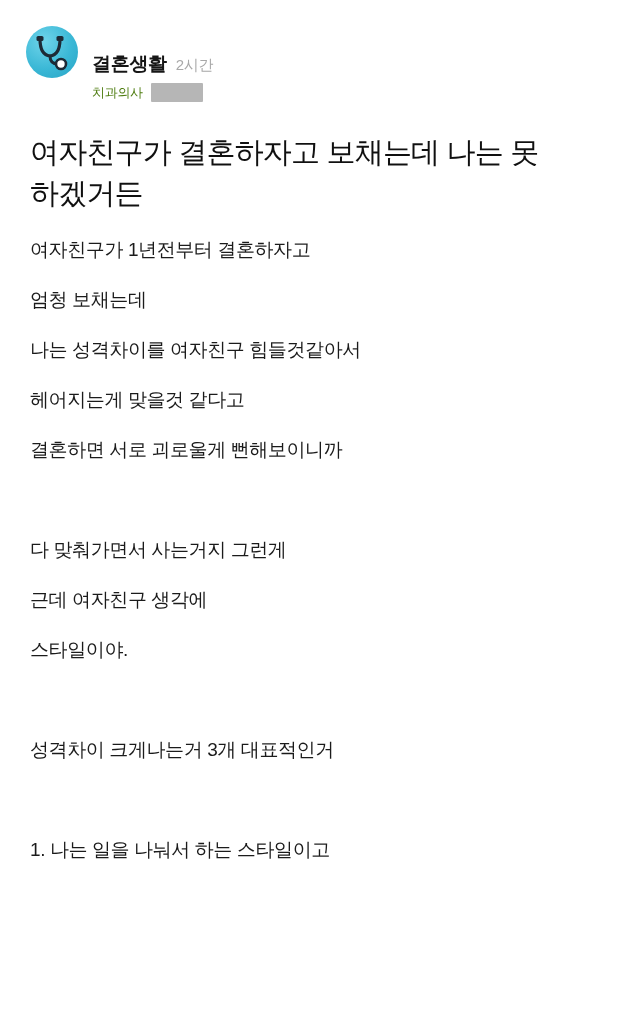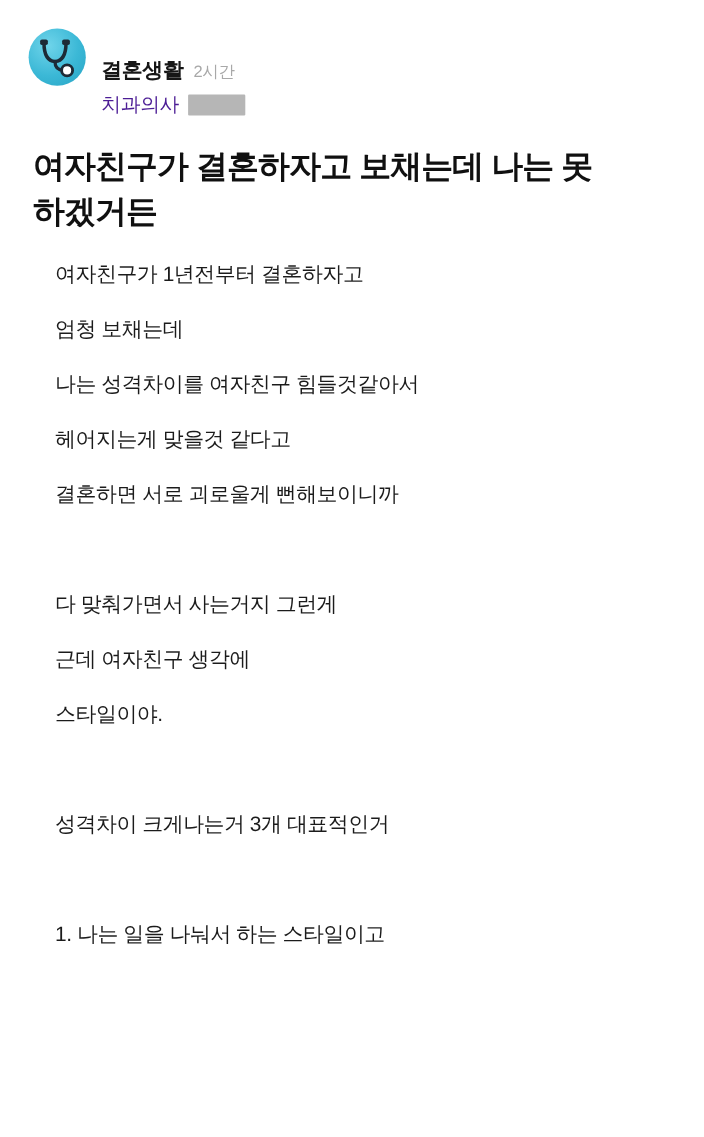--- a/index.html
+++ b/index.html
@@ -71,53 +71,52 @@
     color: #a8a8a8;
     letter-spacing: -0.3px;
     margin-top: 32px;
   }
   .header-line2 {
     display: flex;
     align-items: center;
     gap: 8px;
   }
   .author-job {
-    font-size: 18px;
-    color: #4c1d95;
+    font-size: 13px;
+    color: #4d7c0f;
     letter-spacing: -0.3px;
   }
   .redacted {
     display: inline-block;
     width: 52px;
     height: 19px;
     background: #b6b6b6;
     border-radius: 1px;
   }
 
   
   .post-body {
     padding: 36px 30px 0 30px;
   }
 
   .post-title {
     font-size: 29px;
-    font-weight: bold;
+    font-weight: normal;
     line-height: 1.42;
     letter-spacing: -0.8px;
     color: #101010;
     margin: 0 0 26px 0;
     max-width: 580px;
   }
 
   .post-content {
     font-size: 19px;
     line-height: 1.0;
     letter-spacing: -0.4px;
     color: #1b1b1b;
-    margin-left: 20px;
   }
 
   .para-line {
     min-height: 21px;
     margin: 0 0 29px 0;
     white-space: pre;
   }
   .para-line.blank {
     margin-bottom: 29px;
     height: 21px;

